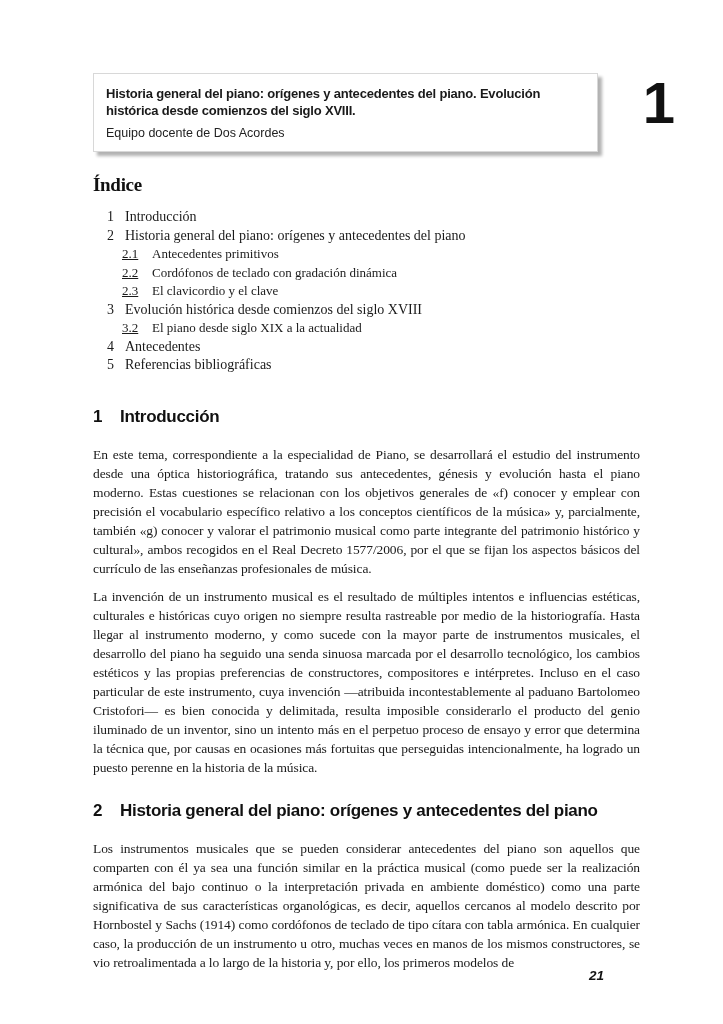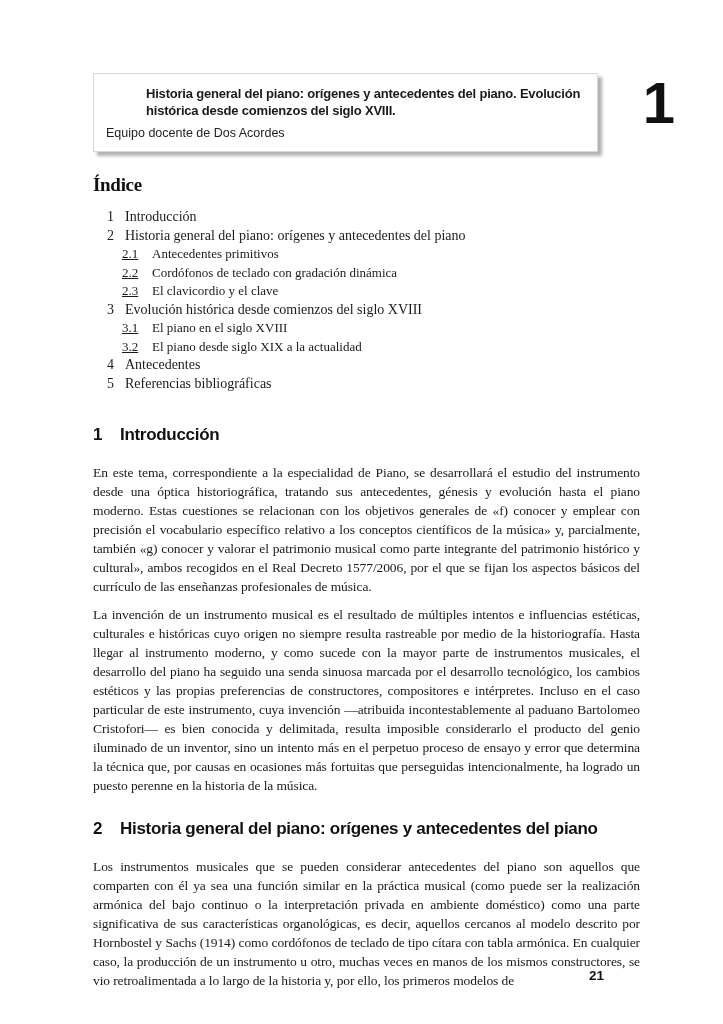--- a/index.html
+++ b/index.html
@@ -23,21 +23,20 @@
     border: 1px solid #d8d8d8;
     box-shadow: 4px 4px 3px rgba(0,0,0,0.30);
     padding: 11px 15px 10px 12px;
   }
   .header-title {
     font-family: "Liberation Sans", sans-serif;
     font-weight: bold;
     font-size: 13px;
     line-height: 17px;
     letter-spacing: -0.2px;
-    margin-left: 40px;
   }
   .header-author {
     font-family: "Liberation Sans", sans-serif;
     font-size: 12.5px;
     line-height: 15px;
     margin-top: 7px;
     color: #222;
   }
   .chapter-num {
     position: absolute;
@@ -95,20 +94,21 @@
   .page-number {
     position: absolute;
     top: 968px;
     left: 560px;
     width: 44px;
     text-align: right;
     font-family: "Liberation Sans", sans-serif;
     font-weight: bold;
     font-size: 13.5px;
     color: #111;
+    font-style: italic;
   }
 </style>
 </head>
 <body>
 
 <div class="page">
 
   <div class="chapter-num">1</div>
 
   <div class="header-box">
@@ -143,24 +143,20 @@
       <div class="toc-row lvl2">
         <span class="toc-num">2.3</span>
         <span class="toc-label">El clavicordio y el clave</span>
       </div>
 
       <div class="toc-row lvl1">
         <span class="toc-num">3</span>
         <span class="toc-label">Evolución histórica desde comienzos del siglo XVIII</span>
       </div>
 
-      <div class="toc-row lvl2">
-        <span class="toc-num">3.1</span>
-        <span class="toc-label">El piano en el siglo XVIII</span>
-      </div>
 
       <div class="toc-row lvl2">
         <span class="toc-num">3.2</span>
         <span class="toc-label">El piano desde siglo XIX a la actualidad</span>
       </div>
 
       <div class="toc-row lvl1">
         <span class="toc-num">4</span>
         <span class="toc-label">Antecedentes</span>
       </div>

